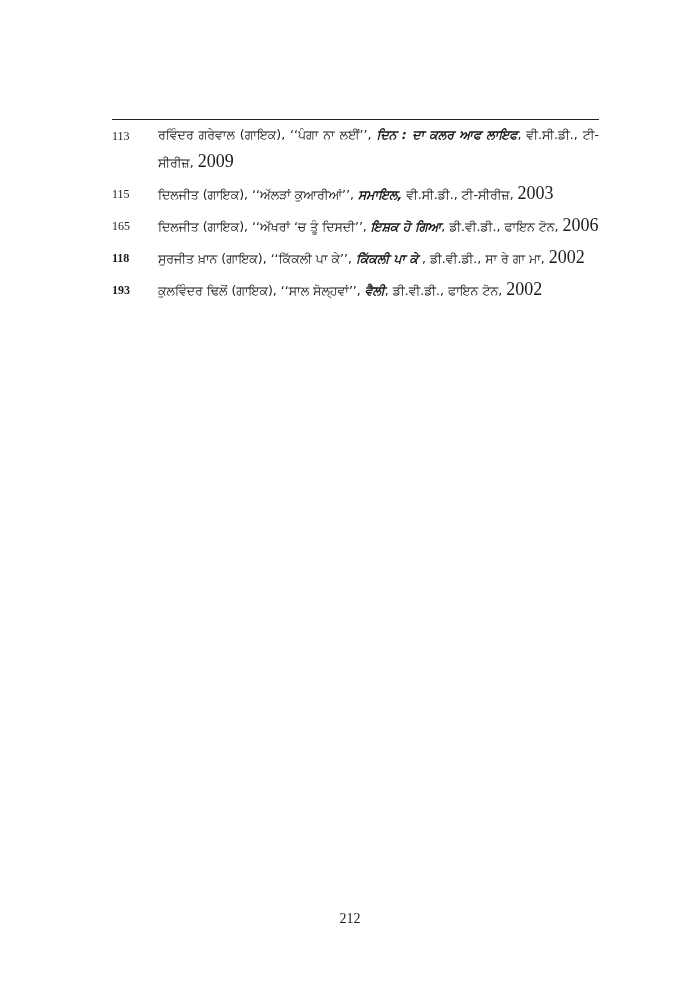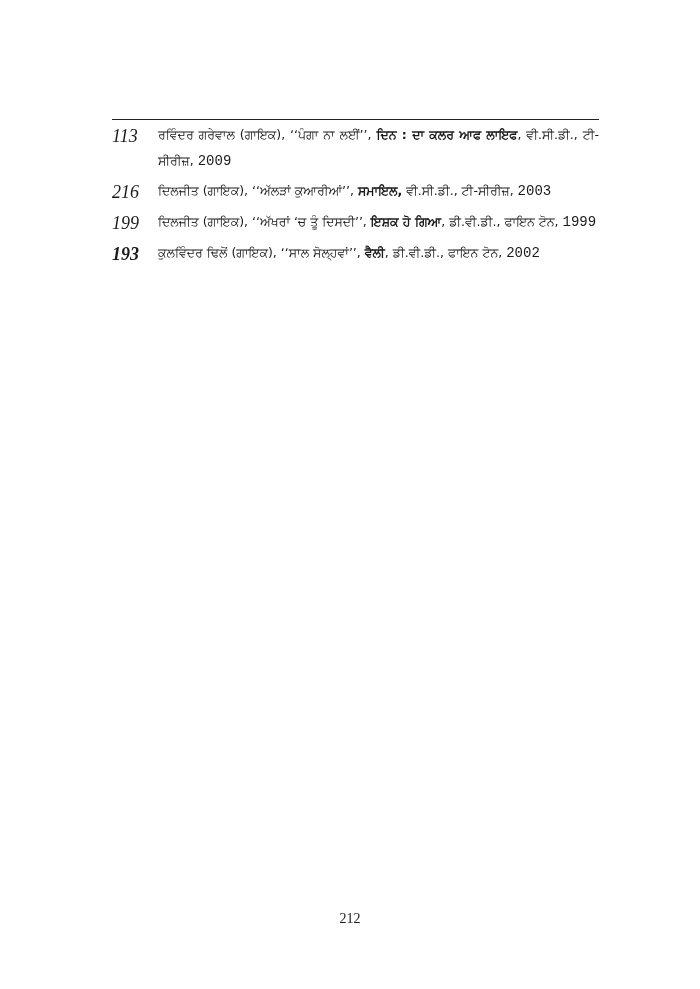--- a/index.html
+++ b/index.html
@@ -1,43 +1,47 @@
 <!DOCTYPE html>
 <html><head>
 <meta charset="utf-8">
 <style>
   html, body { margin: 0; padding: 0; background: #ffffff; }
   body { width: 700px; height: 989px; position: relative; overflow: hidden; color: #1a1a1a; }
   .rule { position: absolute; left: 112px; top: 119px; width: 487px; height: 1px; background: #222; }
   .refs { position: absolute; left: 112px; top: 122px; width: 487px; font-family: "DejaVu Sans", sans-serif; font-size: 12.5px; }
   .ref { display: flex; margin-bottom: 4px; }
-  .num { width: 46px; flex: none; font-family: "Liberation Serif", serif; font-size: 18px; line-height: 26px; padding-top: 1px; font-style: italic; }
+  .num { width: 46px; flex: none; font-family: "Liberation Serif", serif; font-size: 12px; line-height: 26px; padding-top: 1px; }
   .num.bold { font-weight: bold; }
   .body { flex: 1; line-height: 26px; text-align: justify; }
-  .title { font-weight: bold; }
-  .year { font-family: Liberation Mono, monospace; font-size: 14px; }
+  .title { font-weight: bold; font-style: italic; }
+  .year { font-family: Liberation Serif, serif; font-size: 18px; }
   .pageno { position: absolute; left: 0; width: 700px; top: 911px; text-align: center; font-family: "Liberation Serif", serif; font-size: 14px; }
 </style>
 </head>
 <body>
 
 <div class="rule"></div>
 
 <div class="refs">
   <div class="ref">
     <span class="num">113</span>
     <span class="body"><span>ਰਵਿੰਦਰ ਗਰੇਵਾਲ (ਗਾਇਕ), ‘‘ਪੰਗਾ ਨਾ ਲਈਂ’’, </span><span class="title">ਦਿਨ : ਦਾ ਕਲਰ ਆਫ ਲਾਇਫ</span><span>, ਵੀ.ਸੀ.ਡੀ., ਟੀ-ਸੀਰੀਜ਼, </span><span class="year">2009</span></span>
   </div>
   <div class="ref">
-    <span class="num">216</span>
+    <span class="num">115</span>
     <span class="body"><span>ਦਿਲਜੀਤ (ਗਾਇਕ), ‘‘ਅੱਲੜਾਂ ਕੁਆਰੀਆਂ’’, </span><span class="title">ਸਮਾਇਲ,</span><span> ਵੀ.ਸੀ.ਡੀ., ਟੀ-ਸੀਰੀਜ਼, </span><span class="year">2003</span></span>
   </div>
   <div class="ref">
-    <span class="num">199</span>
-    <span class="body"><span>ਦਿਲਜੀਤ (ਗਾਇਕ), ‘‘ਅੱਖਰਾਂ ‘ਚ ਤੂੰ ਦਿਸਦੀ’’, </span><span class="title">ਇਸ਼ਕ ਹੋ ਗਿਆ</span><span>, ਡੀ.ਵੀ.ਡੀ., ਫਾਇਨ ਟੋਨ, </span><span class="year">1999</span></span>
+    <span class="num">165</span>
+    <span class="body"><span>ਦਿਲਜੀਤ (ਗਾਇਕ), ‘‘ਅੱਖਰਾਂ ‘ਚ ਤੂੰ ਦਿਸਦੀ’’, </span><span class="title">ਇਸ਼ਕ ਹੋ ਗਿਆ</span><span>, ਡੀ.ਵੀ.ਡੀ., ਫਾਇਨ ਟੋਨ, </span><span class="year">2006</span></span>
+  </div>
+  <div class="ref">
+    <span class="num bold">118</span>
+    <span class="body"><span>ਸੁਰਜੀਤ ਖ਼ਾਨ (ਗਾਇਕ), ‘‘ਕਿੱਕਲੀ ਪਾ ਕੇ’’, </span><span class="title">ਕਿੱਕਲੀ ਪਾ ਕੇ</span><span> , ਡੀ.ਵੀ.ਡੀ., ਸਾ ਰੇ ਗਾ ਮਾ, </span><span class="year">2002</span></span>
   </div>
   <div class="ref">
     <span class="num bold">193</span>
     <span class="body"><span>ਕੁਲਵਿੰਦਰ ਢਿਲੋਂ (ਗਾਇਕ), ‘‘ਸਾਲ ਸੋਲ੍ਹਵਾਂ’’, </span><span class="title">ਵੈਲੀ</span><span>, ਡੀ.ਵੀ.ਡੀ., ਫਾਇਨ ਟੋਨ, </span><span class="year">2002</span></span>
   </div>
 </div>
 
 <div class="pageno">212</div>
 
 </body></html>

